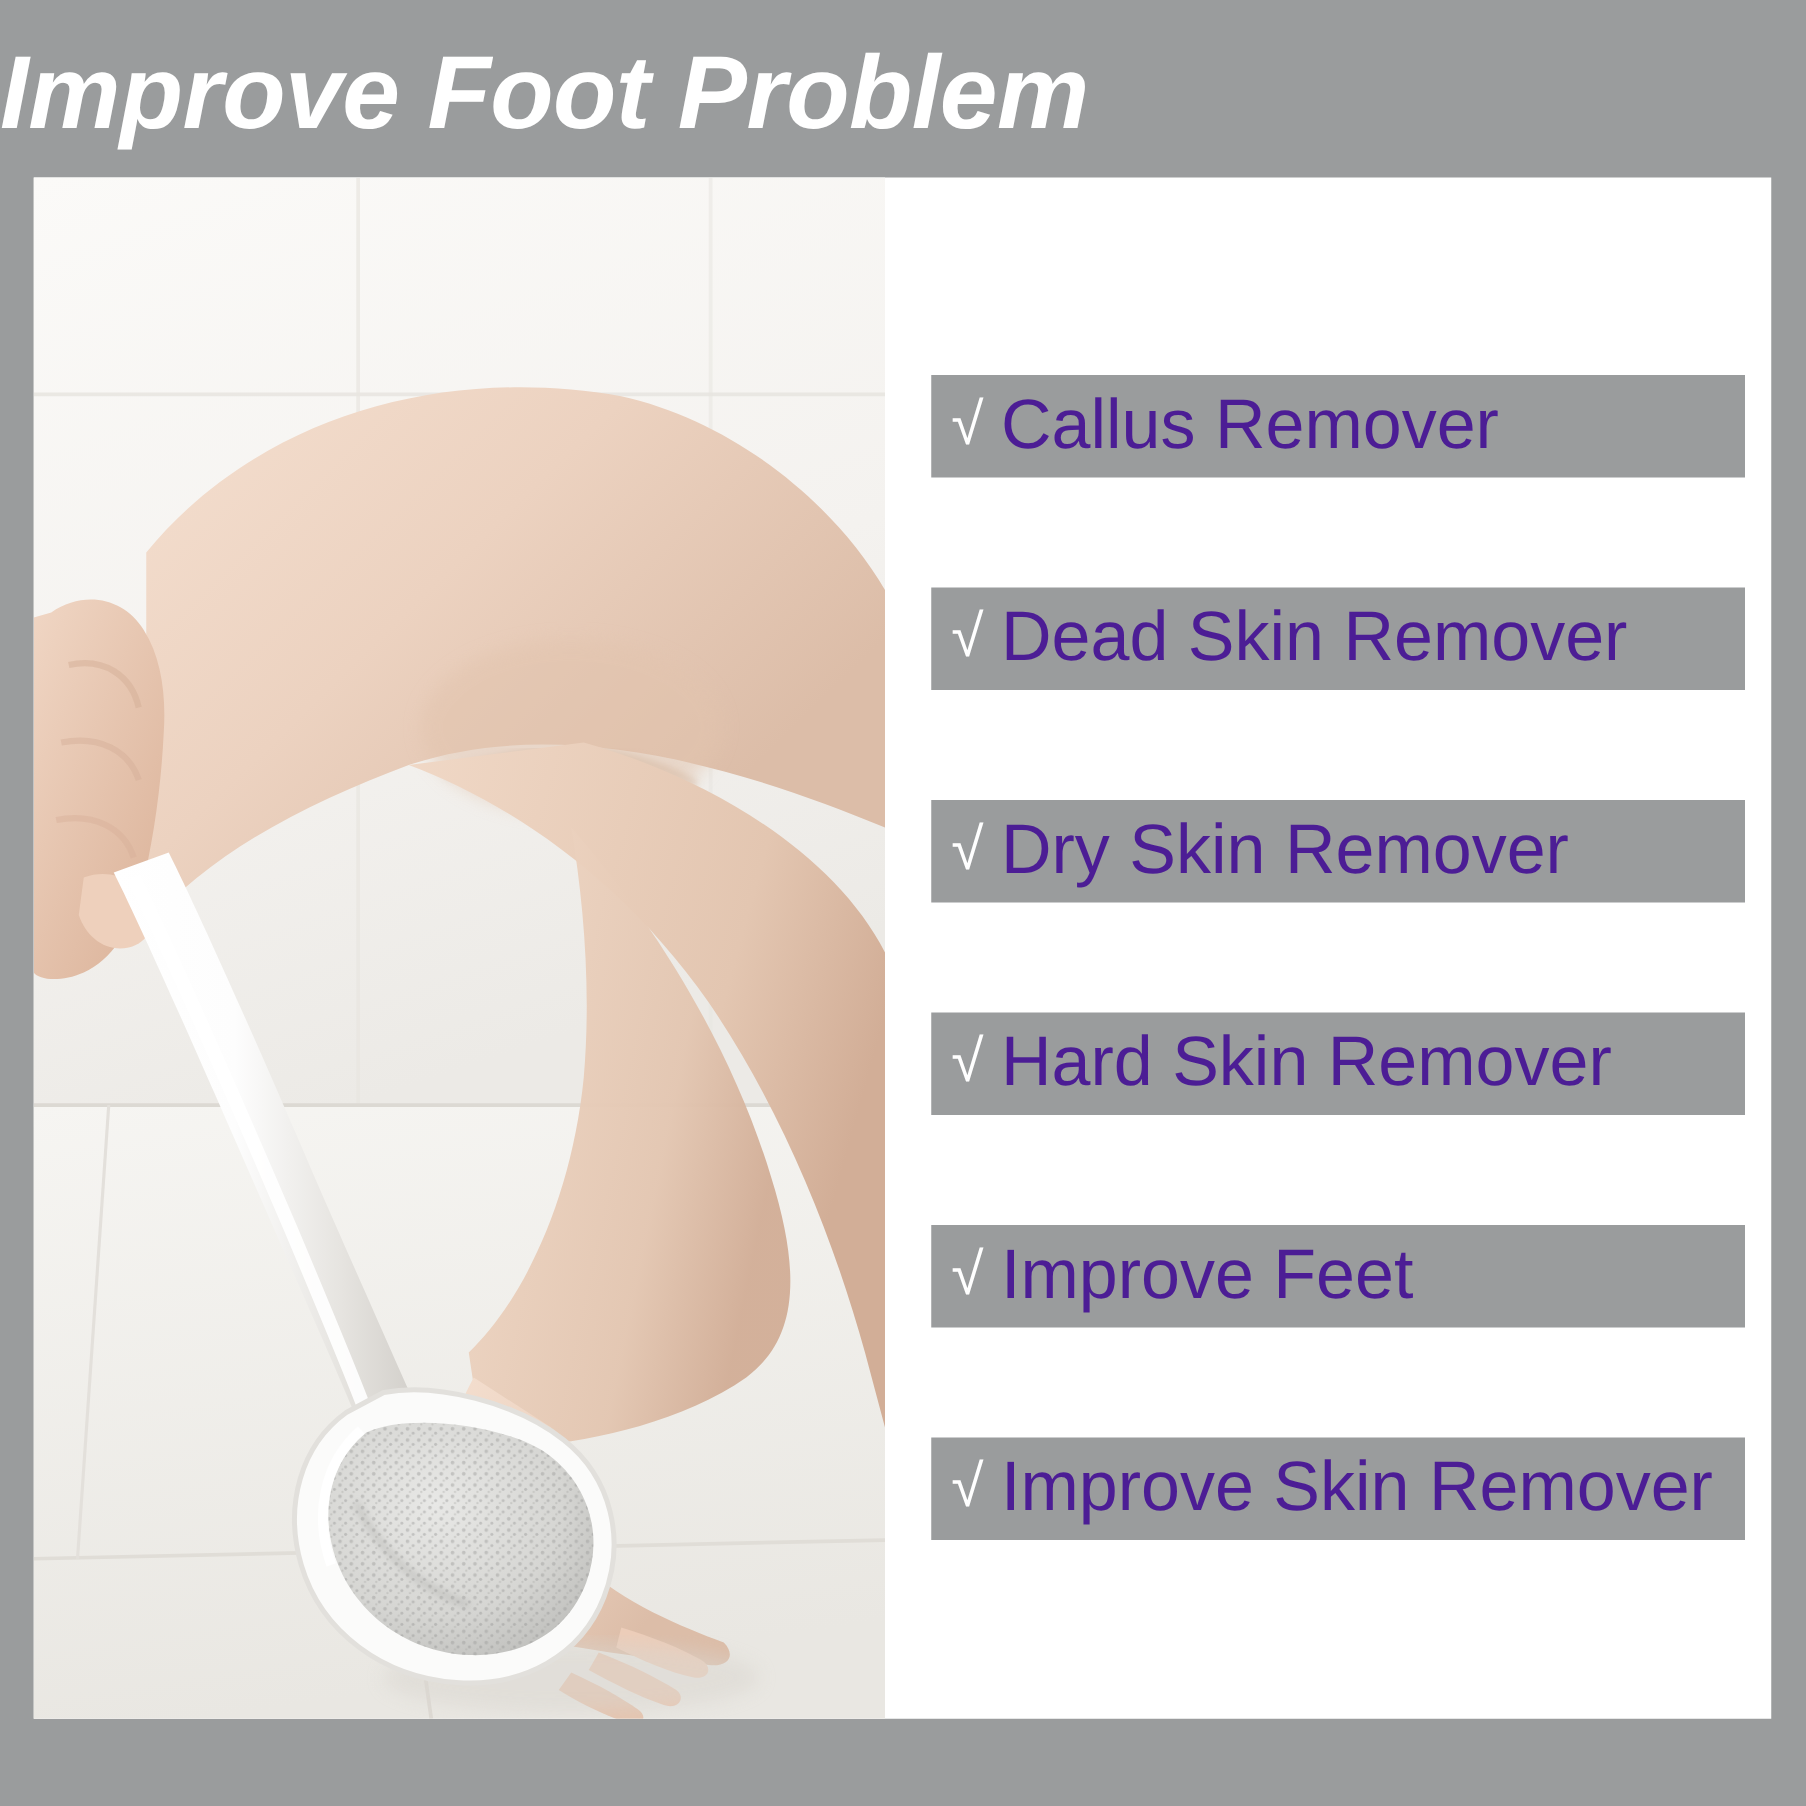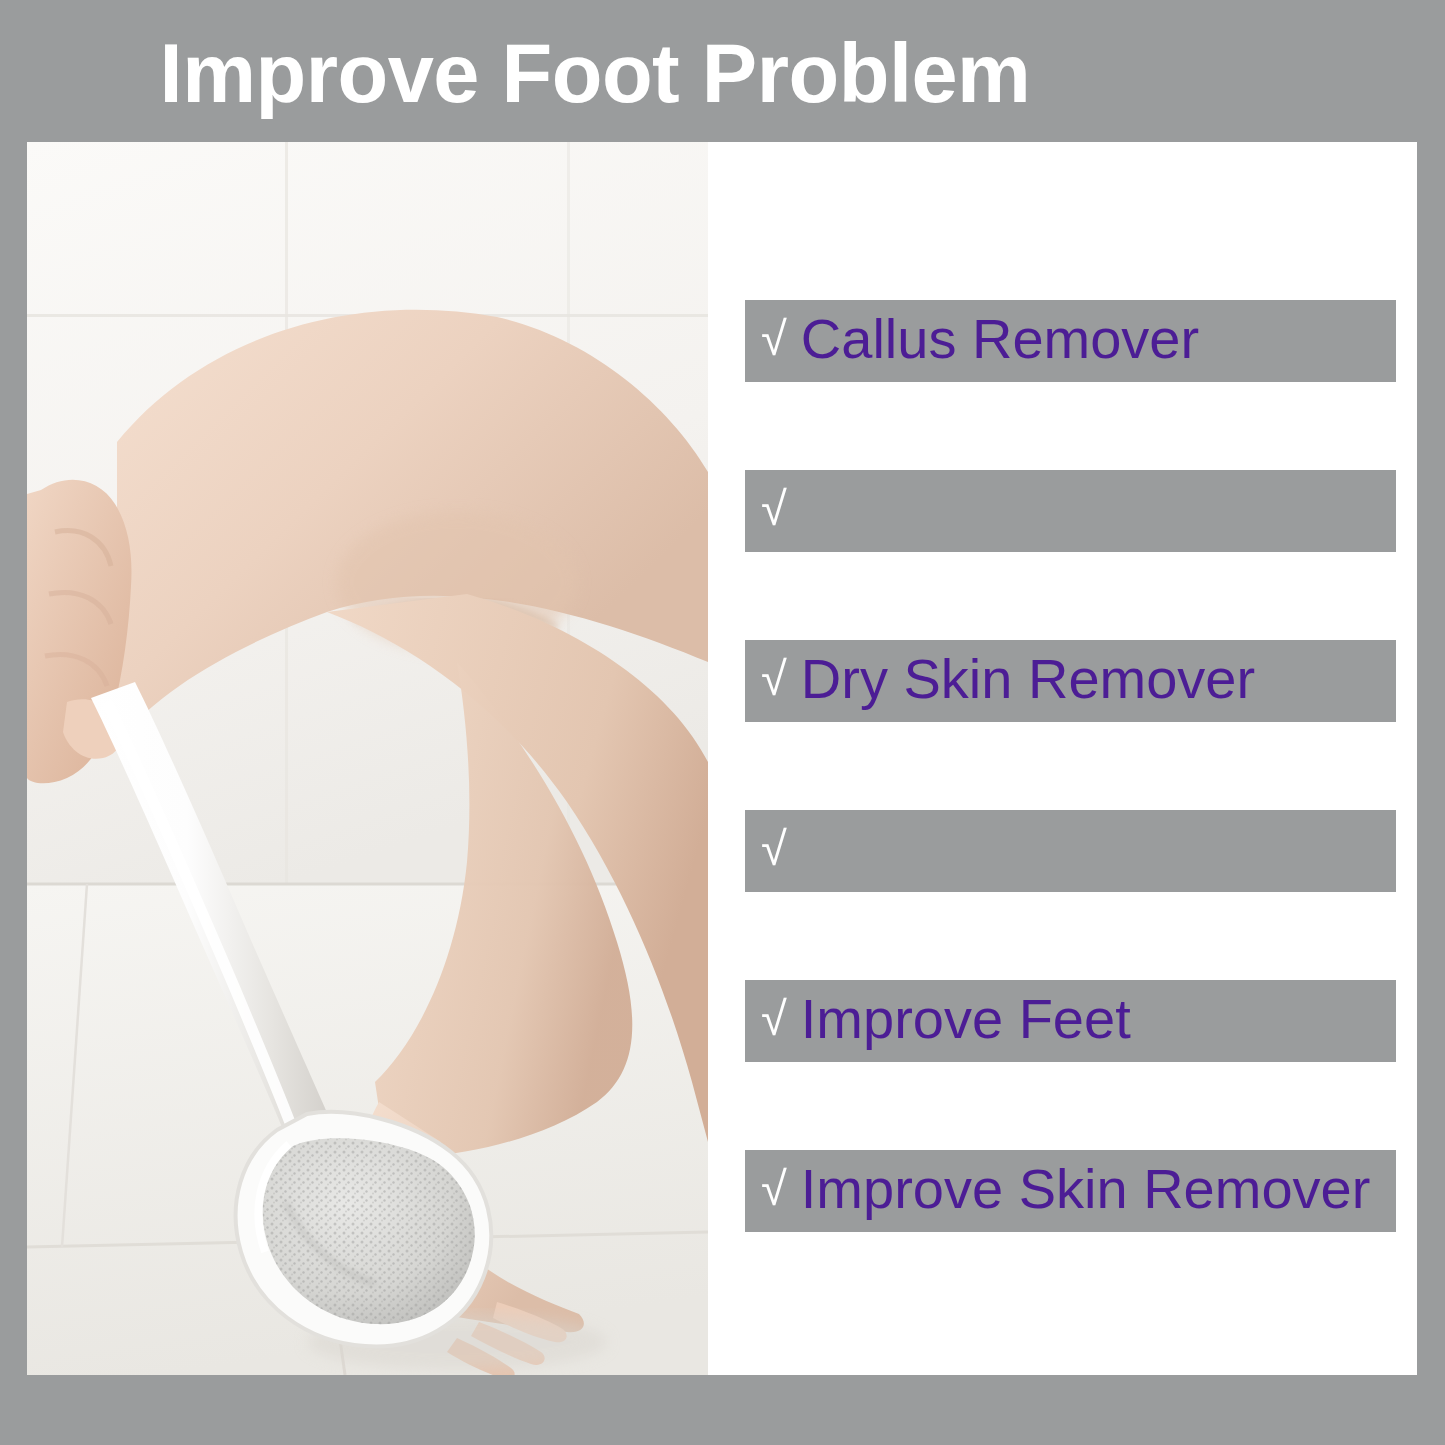--- a/index.html
+++ b/index.html
@@ -18,21 +18,22 @@
 
   
   #title-bar {
     position: absolute;
     left: 0;
     top: 0;
     width: 1190px;
     height: 142px;
     display: flex;
     align-items: center;
-    justify-content: center;
+    justify-content: flex-start;
+    font-style: italic;
   }
   #title-text {
     color: #ffffff;
     font-size: 83px;
     font-weight: bold;
     letter-spacing: -0.5px;
     line-height: 1;
     white-space: nowrap;
     margin-top: 4px;
   }
@@ -220,29 +221,31 @@
 
     <div id="features">
 
       <div class="feature-row">
         <span class="check-icon">√</span>
         <span class="feature-label">Callus Remover</span>
       </div>
 
       <div class="feature-row">
         <span class="check-icon">√</span>
+        <span class="feature-label">Dead Skin Remover</span>
       </div>
 
       <div class="feature-row">
         <span class="check-icon">√</span>
         <span class="feature-label">Dry Skin Remover</span>
       </div>
 
       <div class="feature-row">
         <span class="check-icon">√</span>
+        <span class="feature-label">Hard Skin Remover</span>
       </div>
 
       <div class="feature-row">
         <span class="check-icon">√</span>
         <span class="feature-label">Improve Feet</span>
       </div>
 
       <div class="feature-row">
         <span class="check-icon">√</span>
         <span class="feature-label">Improve Skin Remover</span>

